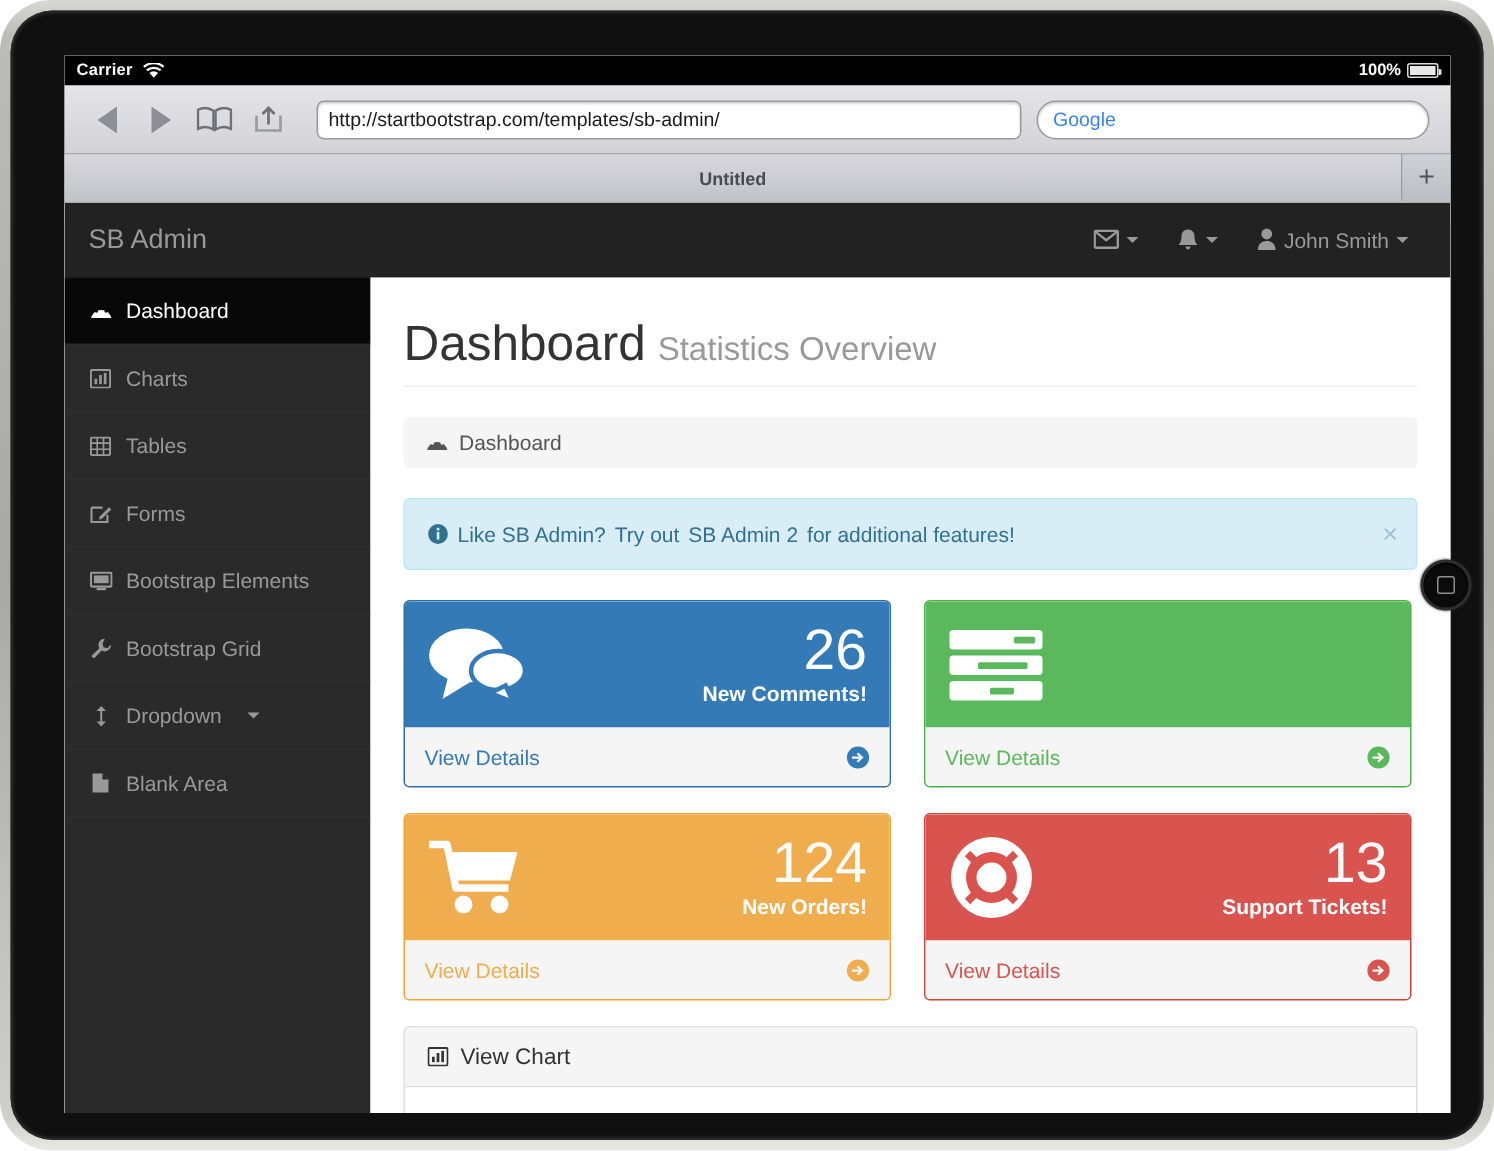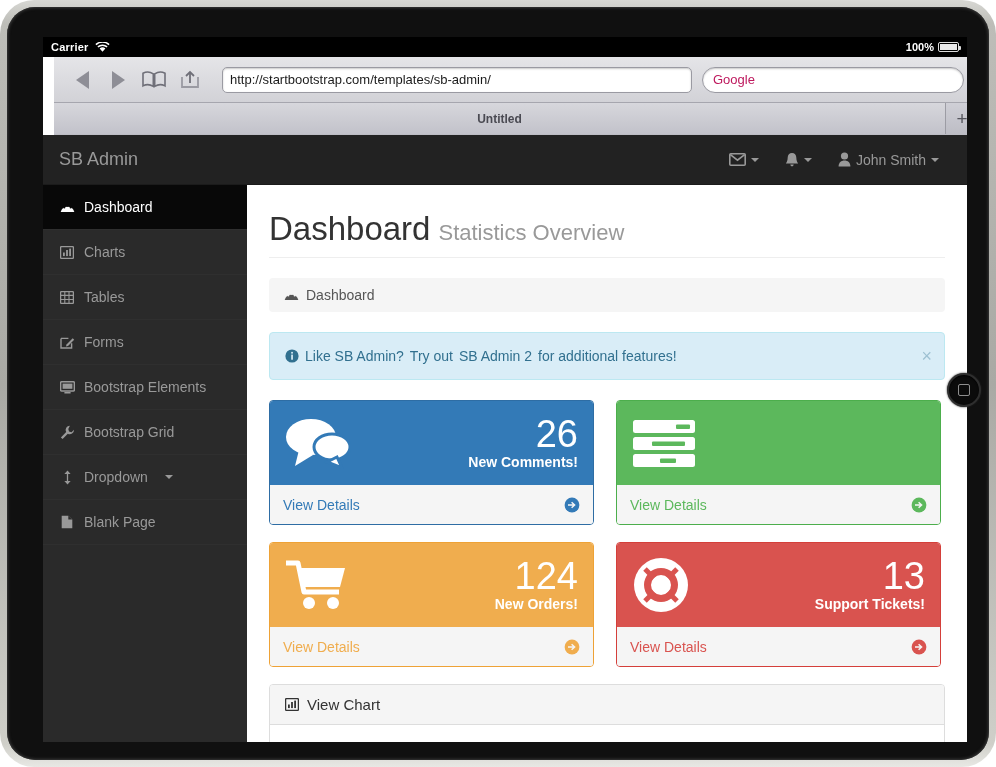--- a/index.html
+++ b/index.html
@@ -71,21 +71,21 @@
     position: absolute; left: 1px; top: 1px;
     width: 17px; height: 6px; background: #e8e8e8; display: block;
   }
   .battery-icon:after {
     content: ""; position: absolute; right: -3px; top: 3px;
     width: 2px; height: 4px; background: #dcdcdc; border-radius: 0 1px 1px 0;
   }
 
   
   #browser-chrome {
-    position: absolute; left: 11px; top: 20px;
+    position: absolute; left: 0; top: 20px;
     width: 924px; height: 94px;
     background: linear-gradient(180deg, #e5e5e8 0%, #d2d2d7 48%, #c3c3ca 52%, #b9b9c1 100%);
     border-bottom: 1px solid #6e6e76;
   }
   #toolbar {
     height: 45px; display: flex; align-items: center;
     padding: 0 10px; gap: 0;
   }
   .nav-btn {
     width: 36px; height: 30px;
@@ -103,21 +103,21 @@
     display: flex; align-items: center; padding: 0 7px;
     font-size: 13px; color: #1b1b1b;
     white-space: nowrap; overflow: hidden;
   }
   #search-field {
     flex: 1; height: 26px; margin-left: 10px; margin-right: 4px;
     background: #fff; border: 1px solid #9a9aa2;
     border-radius: 13px;
     box-shadow: inset 0 1px 2px rgba(0,0,0,.22);
     display: flex; align-items: center; padding: 0 10px;
-    font-size: 13px; color: #be185d;
+    font-size: 13px; color: #3b82f6;
   }
   #tab-bar {
     position: relative;
     height: 32px;
     background: linear-gradient(180deg, #c6c6cd 0%, #b4b4bc 100%);
     display: flex; align-items: stretch;
     border-top: 1px solid #a6a6ae;
   }
   #tab-active {
     flex: 1; display: flex; align-items: center; justify-content: center;
@@ -428,21 +428,21 @@
               <span class="caret" style="margin-left:8px;"></span>
             </div>
 
             <div class="side-item">
               <span class="side-icon">
                 <svg width="12" height="14" viewBox="0 0 12 14">
                   <path d="M0.7 0.7 H7.3 L11.3 4.6 V13.3 H0.7 Z" fill="currentColor"></path>
                   <path d="M7.3 0.7 V4.6 H11.3" fill="#2a2a2a"></path>
                 </svg>
               </span>
-              <span>Blank Page</span>
+              <span>Blank Area</span>
             </div>
 
           </div>
 
           <div id="content">
 
             <div id="page-header">
               <span>Dashboard</span><small>Statistics Overview</small>
             </div>
 

